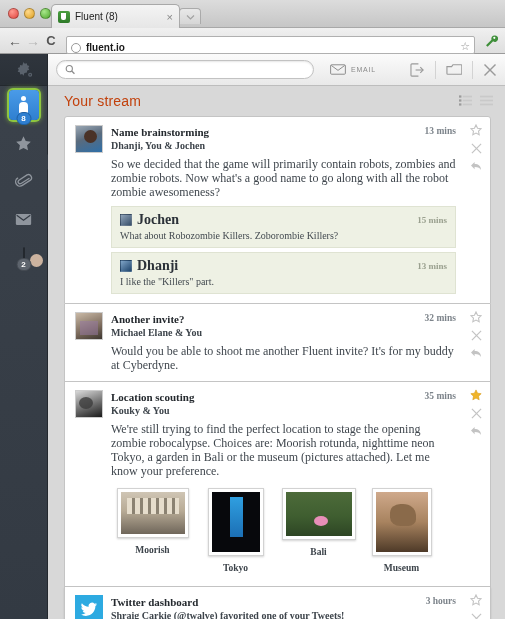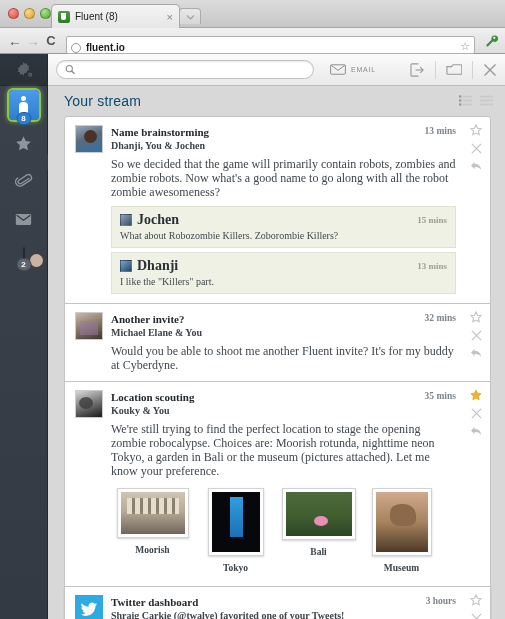--- a/index.html
+++ b/index.html
@@ -154,21 +154,21 @@
     display: flex; align-items: center; gap: 5px; margin-left: 16px; color: #777;
   }
   .tb-email-label { font-size: 7px; letter-spacing: .8px; color: #8a8a8a; }
   .tb-sep { width: 1px; height: 18px; background: #d3d3d3; margin: 0 10px; }
   .tb-ico { color: #9a9a9a; display: flex; align-items: center; }
 
   .stream-head {
     height: 30px; display: flex; align-items: center;
     padding: 0 12px 0 16px; background: #d8d8d8;
   }
-  .stream-title { font-size: 14px; color: #0c4a6e; letter-spacing: .2px; }
+  .stream-title { font-size: 14px; color: #c2410c; letter-spacing: .2px; }
   .view-toggles { margin-left: auto; display: flex; gap: 8px; }
 
   .stream { padding: 0 14px 0 16px; }
   .card {
     background: #fff; border: 1px solid #c4c4c4; border-top: none;
     position: relative;
     font-family: Liberation Serif, serif;
   }
   .card:first-child { border-top: 1px solid #c4c4c4; border-radius: 3px 3px 0 0; }
   .card:last-child { border-radius: 0 0 3px 3px; box-shadow: 0 1px 2px rgba(0,0,0,.14); }

